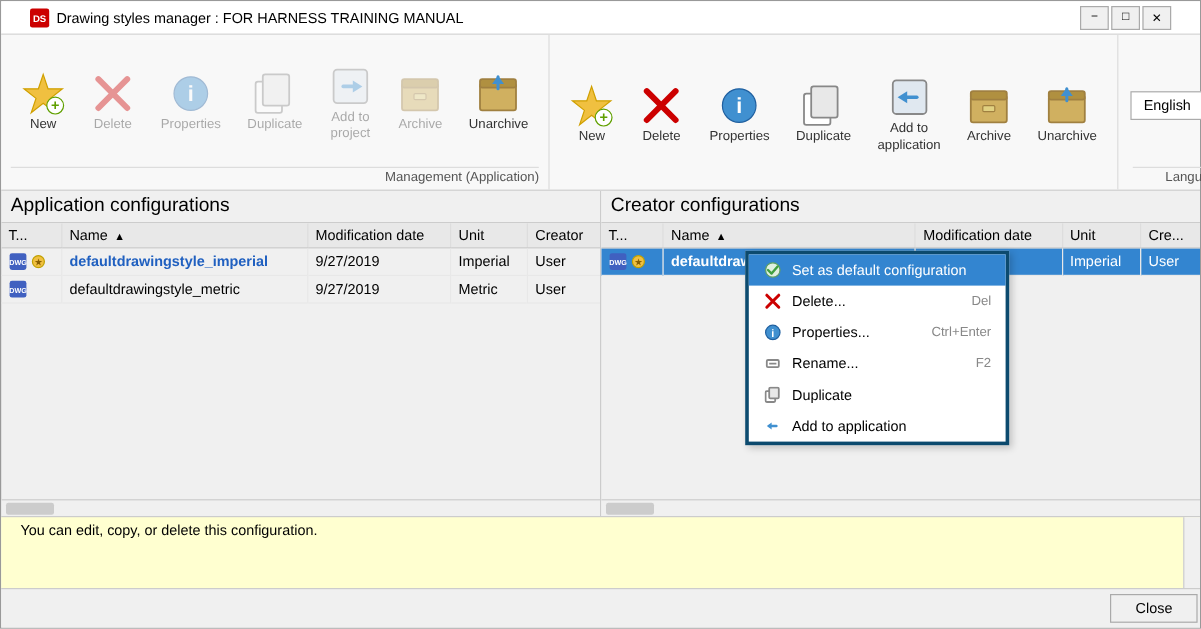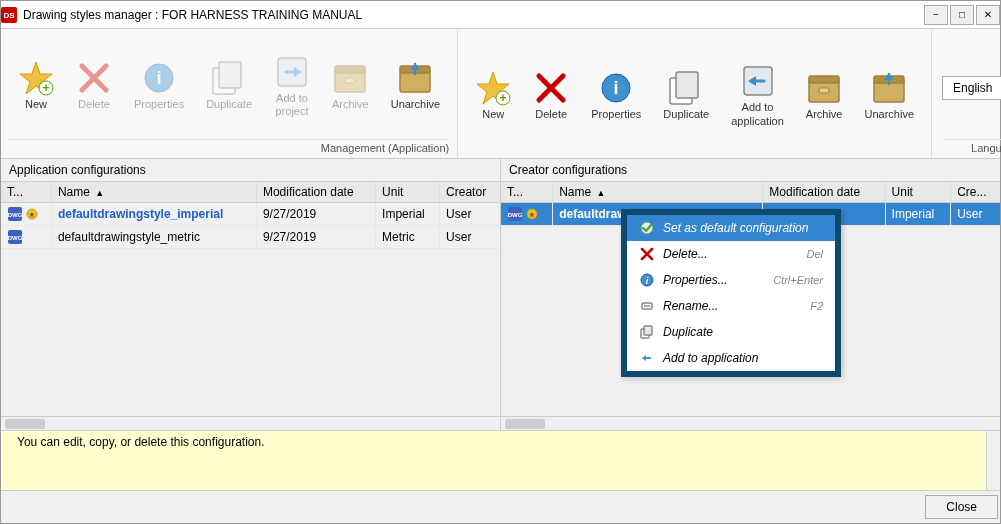--- a/index.html
+++ b/index.html
@@ -18,21 +18,21 @@
       display: flex;
       flex-direction: column;
       background: #f0f0f0;
     }
     .title-bar {
       background: #fff;
       border-bottom: 1px solid #ccc;
       display: flex;
       align-items: center;
       justify-content: space-between;
-      padding: 4px 0;
+      padding: 4px 24px;
       height: 28px;
     }
     .title-bar-left {
       display: flex;
       align-items: center;
       gap: 6px;
       font-size: 12px;
       font-weight: normal;
     }
     .title-icon {
@@ -153,21 +153,21 @@
       display: flex;
       flex-direction: column;
       border-right: 1px solid #ccc;
       overflow: hidden;
       position: relative;
     }
     .pane:last-child { border-right: none; }
     .pane-header {
       background: #f0f0f0;
       padding: 4px 8px;
-      font-size: 12px;
+      font-size: 16px;
       border-bottom: 1px solid #ccc;
     }
     .table-container {
       overflow: auto;
       flex: 1;
     }
     table {
       width: 100%;
       border-collapse: collapse;
       font-size: 12px;
@@ -236,26 +236,25 @@
       background: #f0f0f0;
       border: 1px solid #aaa;
       cursor: pointer;
       font-size: 12px;
     }
 
     
     .context-menu {
       position: absolute;
       background: white;
-      border: 6px solid #0c4a6e;
+      border: 3px solid #0c4a6e;
       box-shadow: 2px 2px 6px rgba(0,0,0,0.2);
       z-index: 100;
       min-width: 220px;
       font-size: 12px;
-      font-style: italic;
     }
     .ctx-item {
       display: flex;
       align-items: center;
       padding: 5px 12px;
       cursor: pointer;
       gap: 8px;
     }
     .ctx-item.highlighted { background: #3385d0; color: white; }
     .ctx-item-icon {

